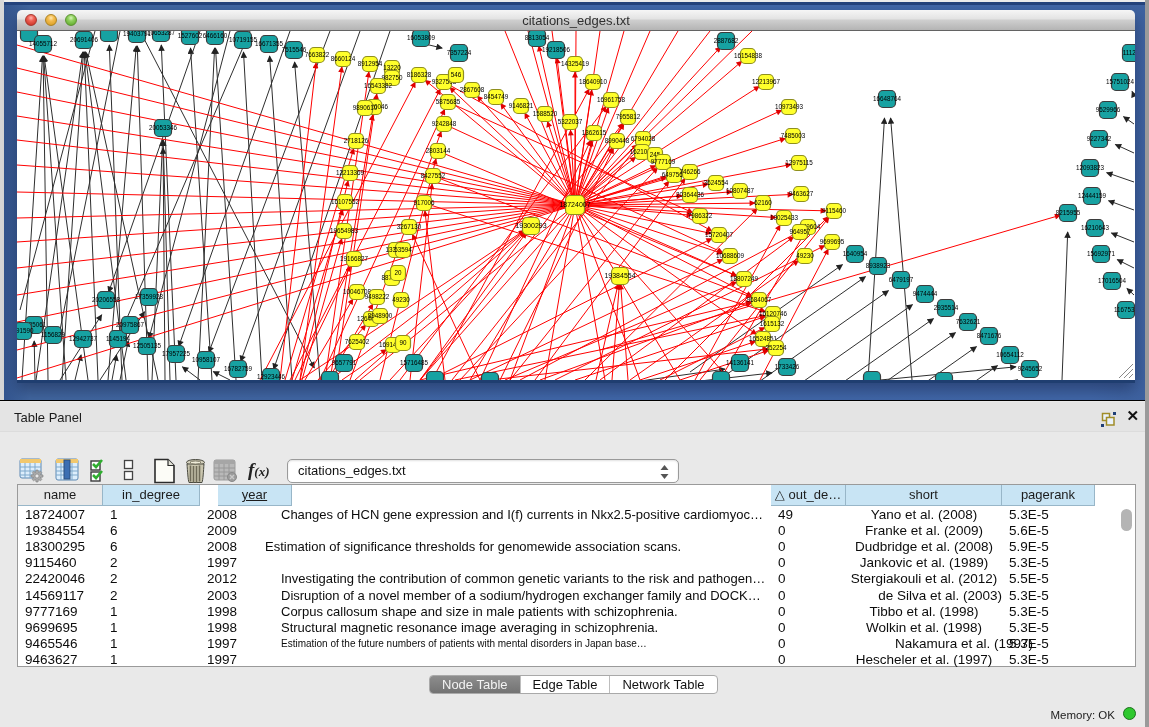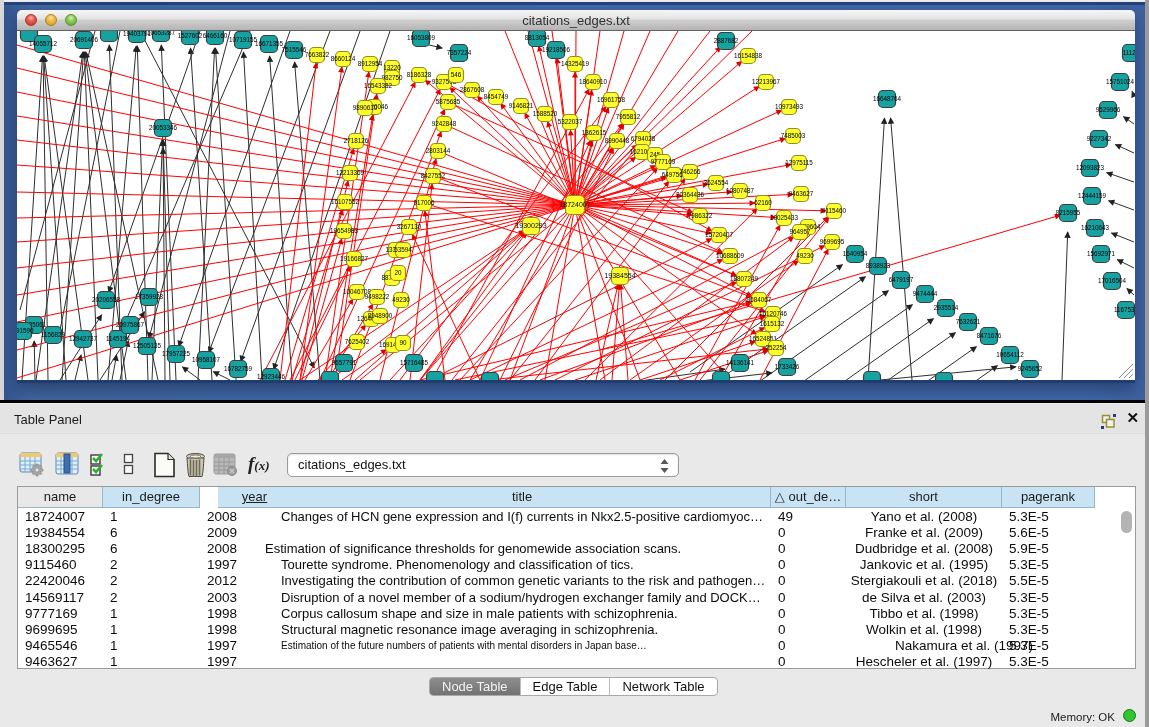--- a/index.html
+++ b/index.html
@@ -23,25 +23,25 @@
       font-size:13px; color:#303030; }
   .tl { position:absolute; top:15px; width:12px; height:12px; border-radius:50%; }
   #tl1 { left:8px; background:radial-gradient(circle at 50% 30%, #ffb6ae 0%, #ee6156 35%, #d33e31 75%, #9c2720 100%); border:1px solid #a83830;}
   #tl2 { left:28px; background:radial-gradient(circle at 50% 30%, #ffe9b0 0%, #f3bb4f 35%, #e0a62e 75%, #9a7216 100%); border:1px solid #ad8425;}
   #tl3 { left:48px; background:radial-gradient(circle at 50% 30%, #d6f5b8 0%, #8fd05e 35%, #6cb438 75%, #44831c 100%); border:1px solid #5d9334;}
   #canvas { position:absolute; left:0; top:21px; width:1118px; height:349px; background:#fff; overflow:hidden; }
   #winbottom { position:absolute; left:0; top:370px; width:1118px; height:3px; background:#1f3e70; }
 
   
   #panel { position:absolute; left:0; top:400px; width:1149px; height:327px; background:#e9e9e9;
-           border-top:3px solid #000000; }
+           border-top:1px solid #000000; }
   #panelbar { position:absolute; left:0; top:1px; width:100%; height:30px; background:#e4e4e4;
            border-bottom:1px solid #dcdcdc; }
   #panelbar .t { position:absolute; left:14px; top:8px; font-size:13px; color:#1c1c1c; }
-  #toolbar { position:absolute; left:0; top:31px; width:100%; height:52px;padding-left:24px; }
+  #toolbar { position:absolute; left:0; top:39px; width:100%; height:52px;padding-left:24px; }
   #combo { position:absolute; left:287px; top:19px; width:392px; height:24px; background:#fff;
            border:1px solid #9a9a9a; border-radius:5px; font-size:13px; color:#111;
            line-height:22px; padding-left:10px; box-shadow:inset 0 1px 2px rgba(0,0,0,.12); }
 
   
   #tbl { position:absolute; left:17px; top:83px; width:1119px; height:183px; background:#fff;
          border:1px solid #9a9a9a; font-size:13.5px; }
   .hrow { position:absolute; left:0; top:0; height:21px; width:100%; }
   .hc { position:absolute; top:0; height:21px; background:#c8e4f4; border-right:1px solid #98b6c8;
         border-bottom:1px solid #98b6c8; text-align:center; font-size:13px; color:#1c1c1c; line-height:20px; }
@@ -642,21 +642,20 @@
         <path d="M4.5,0 L8.5,5 L0.5,5 z" fill="#555"></path>
         <path d="M4.5,14 L8.5,9 L0.5,9 z" fill="#555"></path>
       </svg>
     </div>
   </div>
   <div id="tbl">
 <div class="hrow">
 <div class="hc" style="left:0px;width:85px;background:#e8e8e8;">name</div>
 <div class="hc" style="left:85px;width:97px;">in_degree</div>
 <div class="hc" style="left:200px;width:74px;text-decoration:underline;">year</div>
-<div class="hc" style="left:256px;width:497px;">title</div>
 <div class="hc" style="left:753px;width:75px;">△ out_de…</div>
 <div class="hc" style="left:828px;width:156px;">short</div>
 <div class="hc" style="left:984px;width:93px;">pagerank</div>
 </div>
 <div class="drow" style="top:22.0px">
 <div class="dc" style="left:0px;width:85px;padding-left:7px">18724007</div>
 <div class="dc" style="left:85px;width:97px;padding-left:7px">1</div>
 <div class="dc" style="left:182px;width:74px;padding-left:7px">2008</div>
 <div class="dc" style="left:256px;width:497px;padding-left:7px;font-size:13px">Changes of HCN gene expression and I(f) currents in Nkx2.5-positive cardiomyoc…</div>
 <div class="dc" style="left:753px;width:75px;padding-left:7px">49</div>
@@ -677,41 +676,40 @@
 <div class="dc" style="left:182px;width:74px;padding-left:7px">2008</div>
 <div class="dc" style="left:240px;width:497px;padding-left:7px;font-size:13px">Estimation of significance thresholds for genomewide association scans.</div>
 <div class="dc" style="left:753px;width:75px;padding-left:7px">0</div>
 <div class="dc" style="left:828px;width:156px;text-align:center">Dudbridge et al. (2008)</div>
 <div class="dc" style="left:984px;width:93px;padding-left:7px">5.9E-5</div>
 </div>
 <div class="drow" style="top:70.3px">
 <div class="dc" style="left:0px;width:85px;padding-left:7px">9115460</div>
 <div class="dc" style="left:85px;width:97px;padding-left:7px">2</div>
 <div class="dc" style="left:182px;width:74px;padding-left:7px">1997</div>
-<div class="dc" style="left:256px;width:497px;padding-left:7px;font-size:13px">Tourette syndrome. Phenomenology and classification of tics.</div>
-<div class="dc" style="left:753px;width:75px;padding-left:7px">0</div>
-<div class="dc" style="left:828px;width:156px;text-align:center">Jankovic et al. (1995)</div>
+<div class="dc" style="left:753px;width:75px;padding-left:7px">0</div>
+<div class="dc" style="left:828px;width:156px;text-align:center">Jankovic et al. (1989)</div>
 <div class="dc" style="left:984px;width:93px;padding-left:7px">5.3E-5</div>
 </div>
 <div class="drow" style="top:86.4px">
 <div class="dc" style="left:0px;width:85px;padding-left:7px">22420046</div>
 <div class="dc" style="left:85px;width:97px;padding-left:7px">2</div>
 <div class="dc" style="left:182px;width:74px;padding-left:7px">2012</div>
 <div class="dc" style="left:256px;width:497px;padding-left:7px;font-size:13px">Investigating the contribution of common genetic variants to the risk and pathogen…</div>
 <div class="dc" style="left:753px;width:75px;padding-left:7px">0</div>
-<div class="dc" style="left:828px;width:156px;text-align:center">Stergiakouli et al. (2018)</div>
+<div class="dc" style="left:828px;width:156px;text-align:center">Stergiakouli et al. (2012)</div>
 <div class="dc" style="left:984px;width:93px;padding-left:7px">5.5E-5</div>
 </div>
 <div class="drow" style="top:102.5px">
 <div class="dc" style="left:0px;width:85px;padding-left:7px">14569117</div>
 <div class="dc" style="left:85px;width:97px;padding-left:7px">2</div>
 <div class="dc" style="left:182px;width:74px;padding-left:7px">2003</div>
 <div class="dc" style="left:256px;width:497px;padding-left:7px;font-size:13px">Disruption of a novel member of a sodium/hydrogen exchanger family and DOCK…</div>
 <div class="dc" style="left:753px;width:75px;padding-left:7px">0</div>
-<div class="dc" style="left:828px;width:156px;text-align:center">de Silva et al. (2003)</div>
+<div class="dc" style="left:828px;width:156px;text-align:right">de Silva et al. (2003)</div>
 <div class="dc" style="left:984px;width:93px;padding-left:7px">5.3E-5</div>
 </div>
 <div class="drow" style="top:118.6px">
 <div class="dc" style="left:0px;width:85px;padding-left:7px">9777169</div>
 <div class="dc" style="left:85px;width:97px;padding-left:7px">1</div>
 <div class="dc" style="left:182px;width:74px;padding-left:7px">1998</div>
 <div class="dc" style="left:256px;width:497px;padding-left:7px;font-size:13px">Corpus callosum shape and size in male patients with schizophrenia.</div>
 <div class="dc" style="left:753px;width:75px;padding-left:7px">0</div>
 <div class="dc" style="left:828px;width:156px;text-align:center">Tibbo et al. (1998)</div>
 <div class="dc" style="left:984px;width:93px;padding-left:7px">5.3E-5</div>

